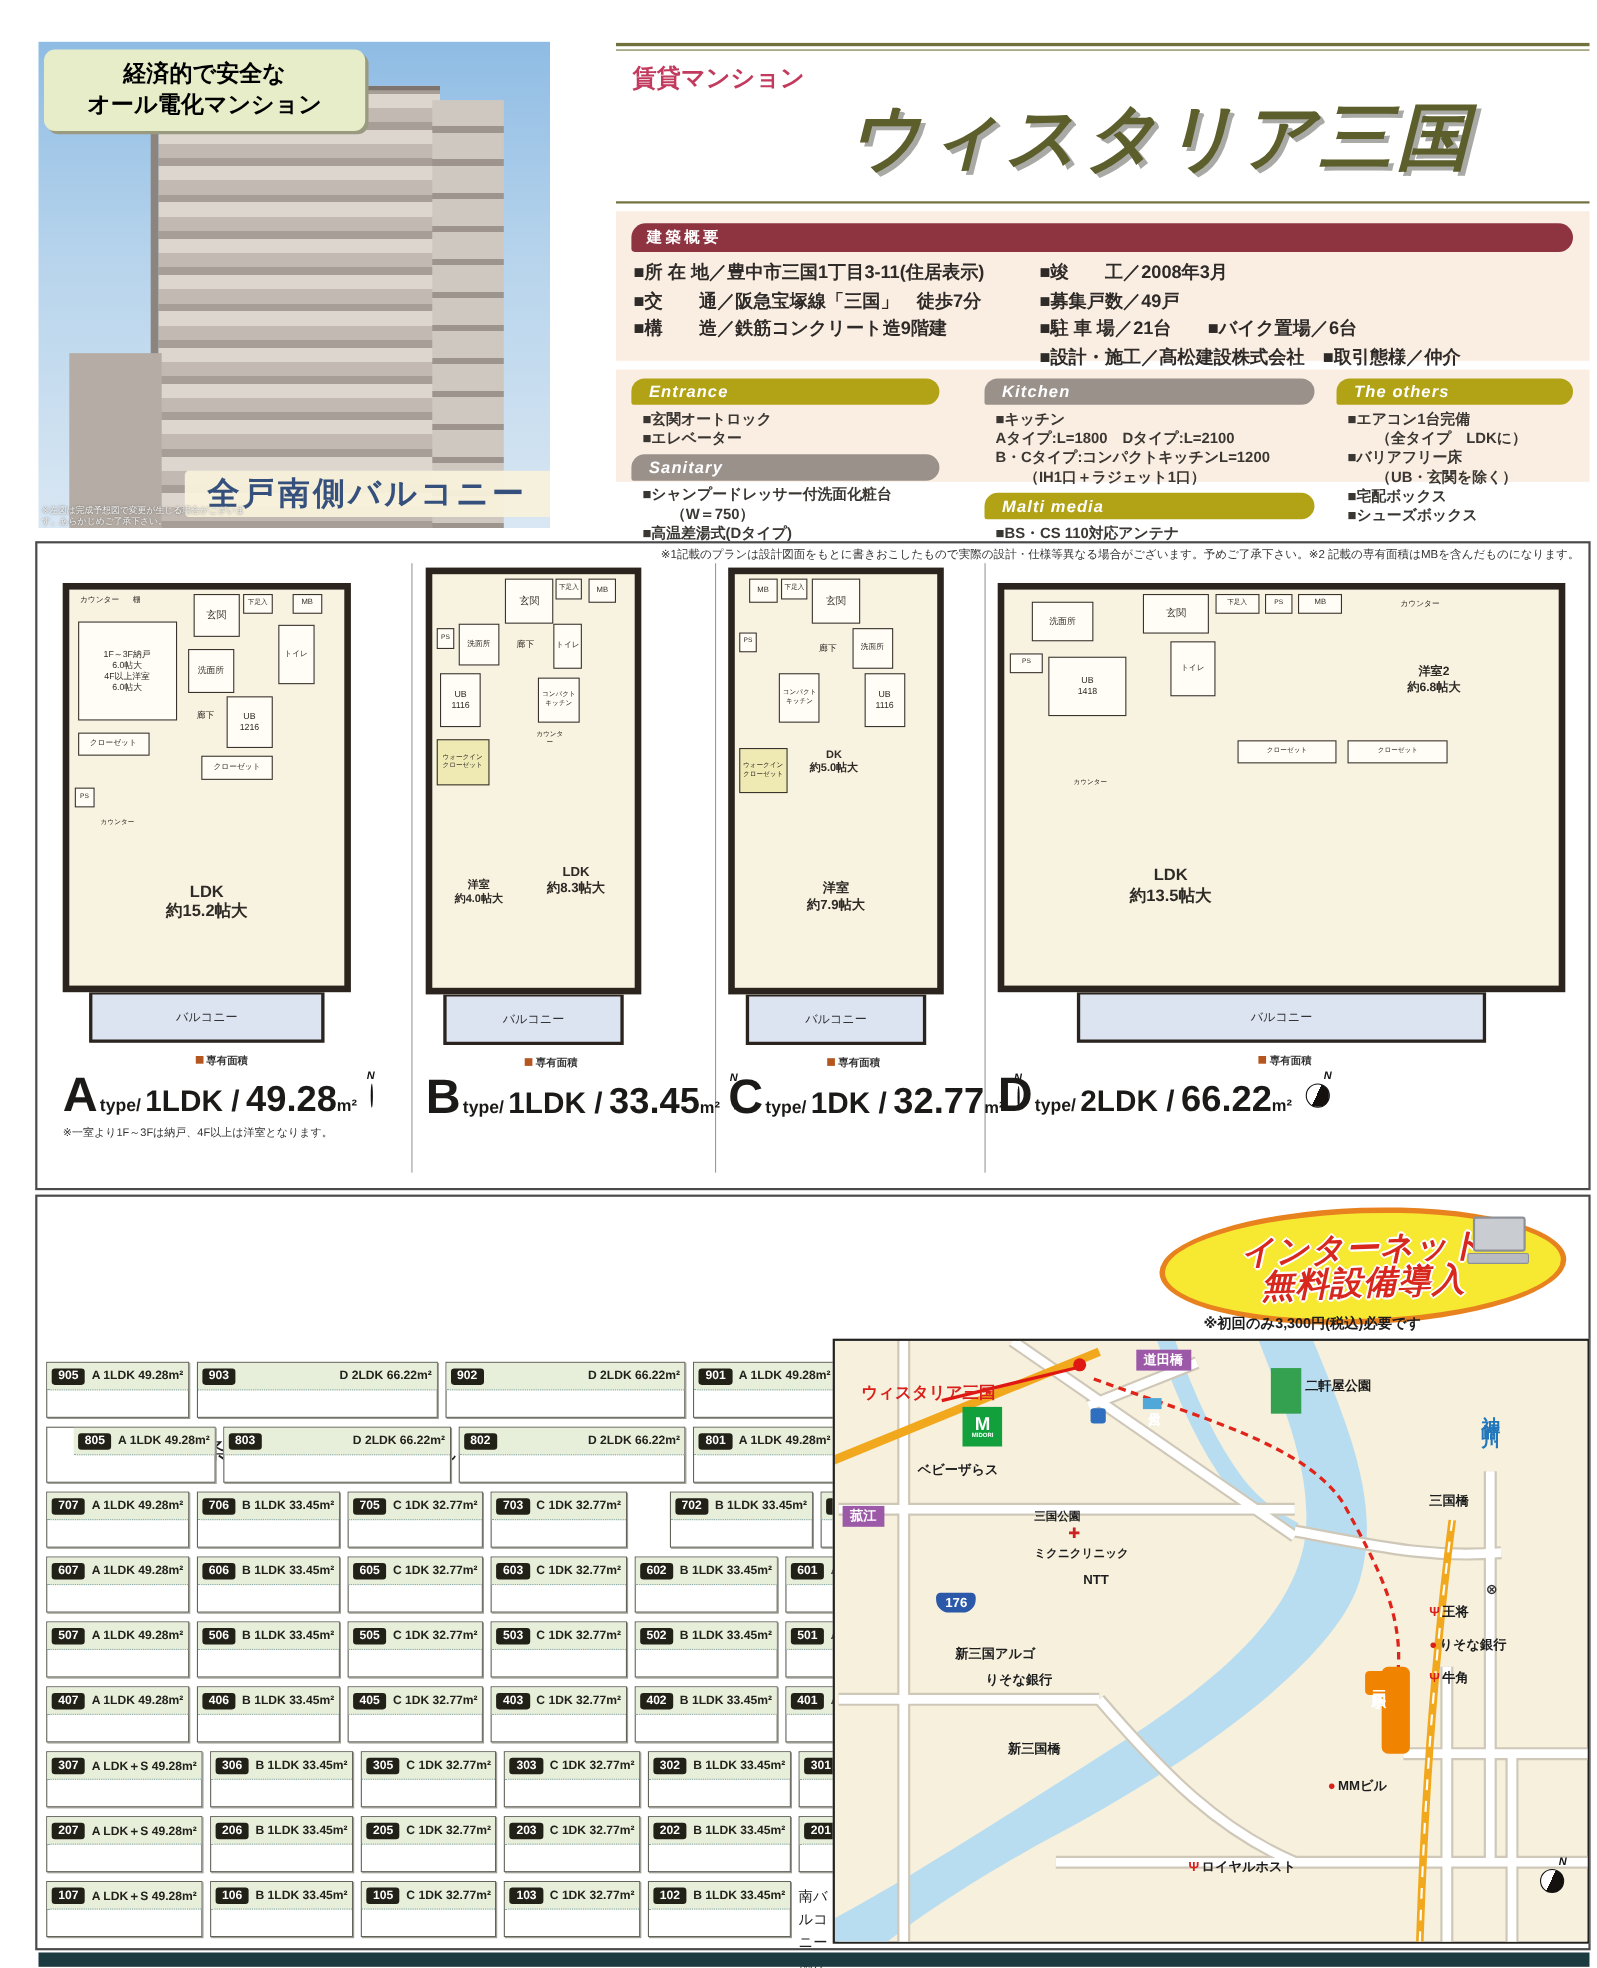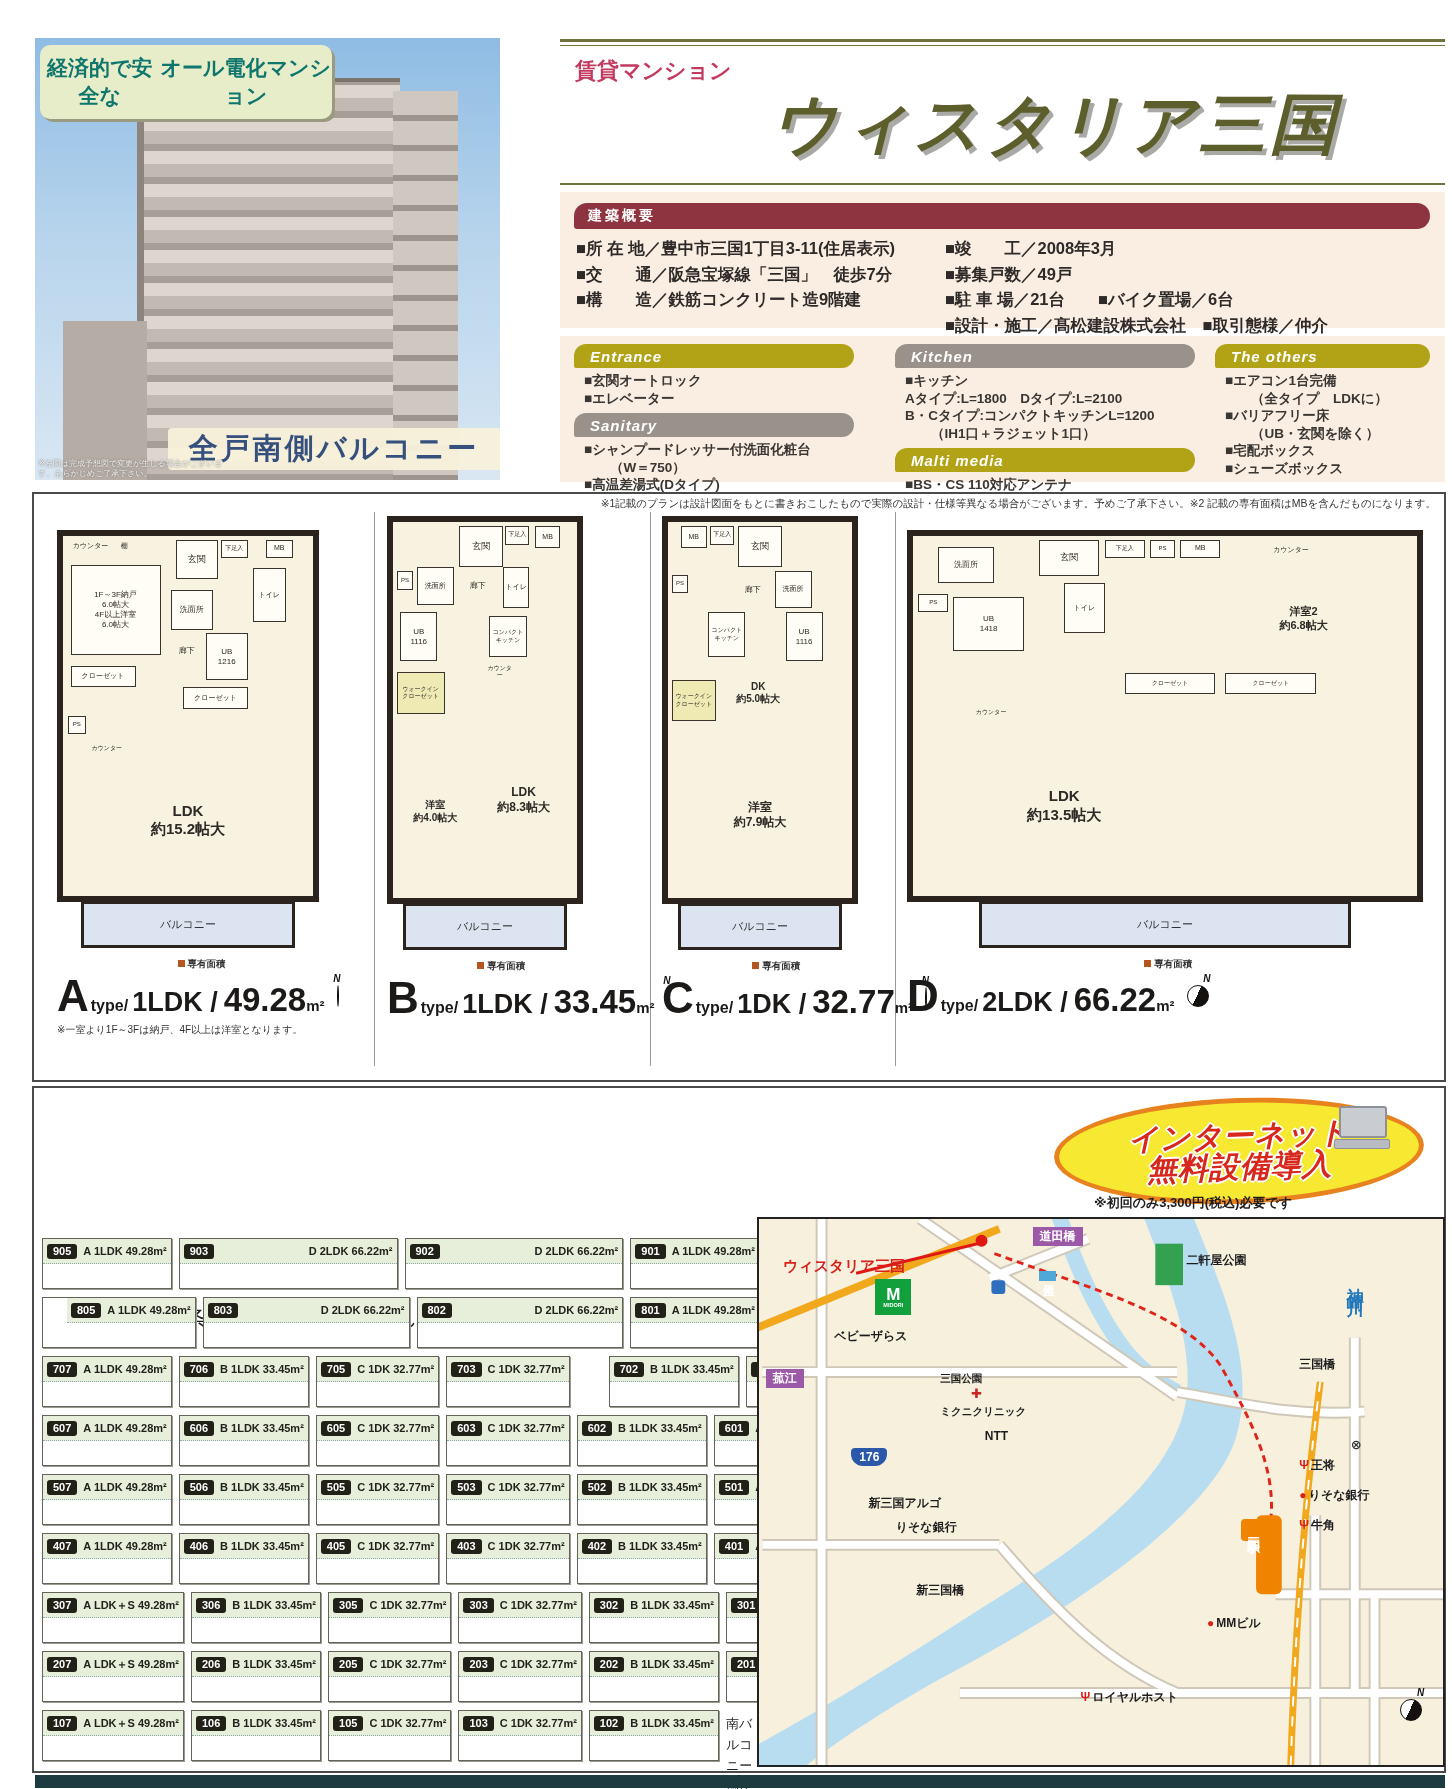--- a/index.html
+++ b/index.html
@@ -3,34 +3,34 @@
 <meta charset="utf-8">
 <style>
   html,body{margin:0;padding:0;background:#fff;}
   body{width:1452px;height:1789px;position:relative;font-family:"Liberation Sans","DejaVu Sans",sans-serif;color:#222;}
   .abs{position:absolute;}
   
   #photo{left:35px;top:38px;width:465px;height:442px;background:linear-gradient(180deg,#8fbce4 0%,#b7d4ec 45%,#d9e7f3 100%);overflow:hidden;}
   #bldg-main{position:absolute;left:22%;top:9%;width:55%;height:91%;background:repeating-linear-gradient(180deg,#a79f97 0 7px,#ddd6cf 7px 20px,#c2bab2 20px 33px);border-left:7px solid #8d857d;box-shadow:inset 0 4px 0 #7d756d;}
   #bldg-side{position:absolute;left:77%;top:12%;width:14%;height:88%;background:repeating-linear-gradient(180deg,#cfc8c1 0 24px,#9d958d 24px 30px);}
   #bldg-wing{position:absolute;left:6%;top:64%;width:18%;height:36%;background:#b5ada5;}
-  #eco-badge{left:40px;top:45px;width:292px;height:74px;background:#e7edc9;border-radius:10px;box-shadow:3px 3px 0 #9a9a80;display:flex;flex-direction:row;justify-content:center;align-items:center;color:#0f766e;font-size:21px;font-weight:bold;line-height:1.35;text-align:center;}
+  #eco-badge{left:40px;top:45px;width:292px;height:74px;background:#e7edc9;border-radius:10px;box-shadow:3px 3px 0 #9a9a80;display:flex;flex-direction:column;justify-content:center;align-items:center;color:#000000;font-size:21px;font-weight:bold;line-height:1.35;text-align:center;}
   #photo-caption{left:168px;top:428px;width:332px;height:42px;background:rgba(248,241,219,.95);color:#35507c;font-size:29px;font-weight:bold;letter-spacing:3px;display:flex;align-items:center;justify-content:center;border-radius:4px 0 0 4px;}
   #photo-note{left:38px;top:459px;width:200px;font-size:8px;color:#f2f2f2;text-shadow:0 0 2px #555;line-height:1.3;}
   #head-rule1{left:560px;top:39px;width:885px;height:3px;background:#70713c;}
   #head-rule2{left:560px;top:45px;width:885px;height:1px;background:#70713c;}
   #head-rule3{left:560px;top:183px;width:885px;height:2px;background:#70713c;}
   #head-cat{left:575px;top:56px;font-size:22px;font-weight:bold;color:#c23a5e;}
   #head-title{left:665px;top:80px;width:780px;text-align:center;font-size:66px;font-weight:bold;font-style:italic;color:#5c5e2c;letter-spacing:4px;text-shadow:4px 4px 0 #a9a9a5;}
   #overview{left:560px;top:192px;width:885px;height:136px;background:#faeee3;}
   #overview-bar{position:absolute;left:14px;top:11px;width:856px;height:26px;background:#8e3340;border-radius:13px 13px 13px 3px;color:#fff;font-size:14px;font-weight:bold;letter-spacing:3px;display:flex;align-items:center;padding-left:14px;box-sizing:border-box;}
   .ov-col{position:absolute;top:44px;font-size:16.5px;font-weight:bold;color:#2e2a28;line-height:1.55;}
   #ov-left{left:16px;width:360px;}
   #ov-right{left:385px;width:490px;}
-  #features{left:560px;top:336px;width:885px;height:146px;background:#faeee3;}
+  #features{left:560px;top:336px;width:885px;height:102px;background:#faeee3;}
   .feat-col{position:absolute;top:8px;}
   .pill{height:24px;border-radius:12px 12px 12px 2px;color:#fff;font-size:15px;font-weight:bold;font-style:italic;letter-spacing:1px;display:flex;align-items:center;padding:0 16px;box-sizing:border-box;margin-bottom:4px;}
   .pill.olive{background:#b1a216;}
   .pill.gray{background:#9a918b;}
   .feat-items{font-size:13.5px;font-weight:bold;color:#3a3632;line-height:1.3;padding-left:10px;margin-bottom:6px;}
   .feat-items .indent{padding-left:26px;}
   
   #plans{left:32px;top:492px;width:1414px;height:590px;border:2px solid #4a4a4a;background:#fff;box-sizing:border-box;}
   #plans-note{position:absolute;right:8px;top:3px;font-size:10.5px;color:#333;}
   .psep{position:absolute;top:18px;bottom:14px;width:1px;background:#999;}

